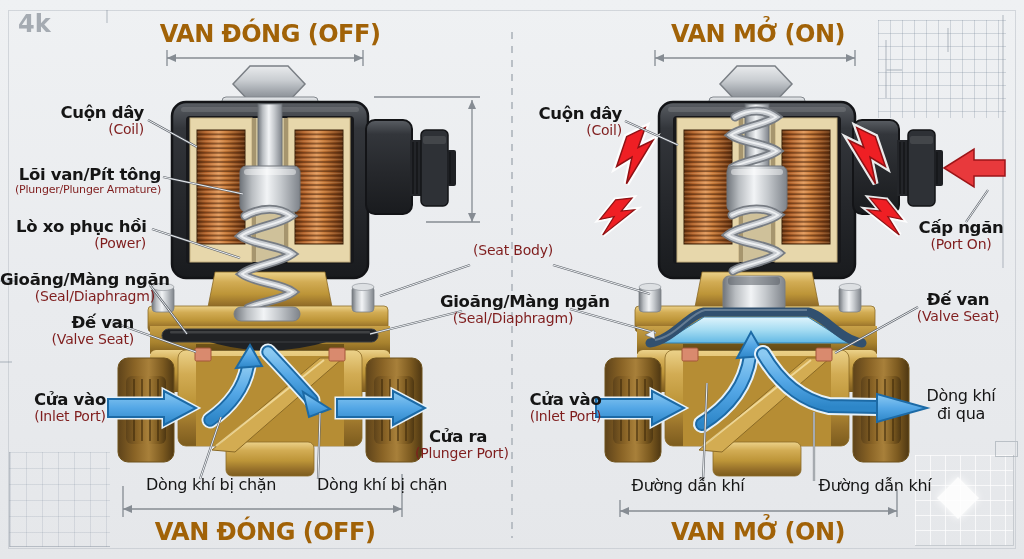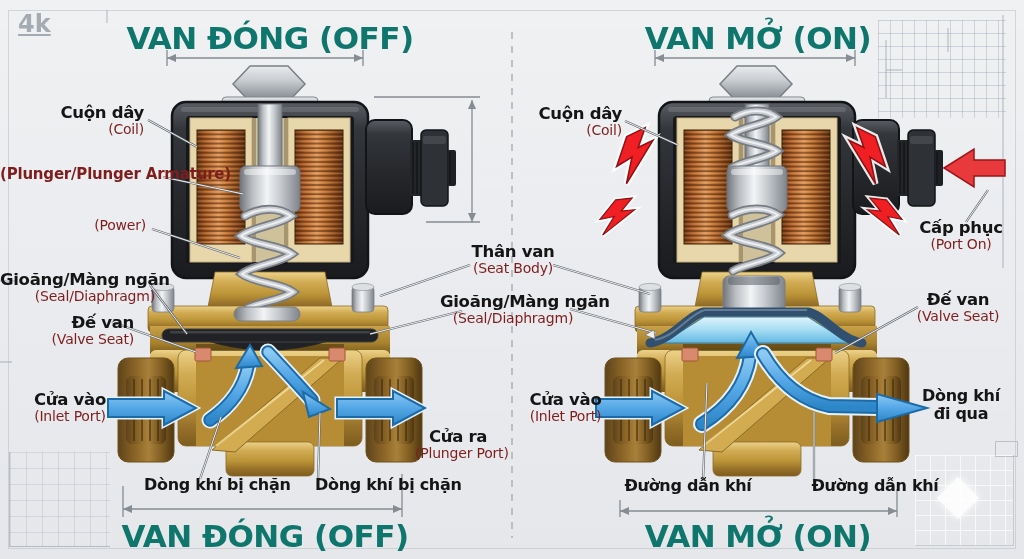--- a/index.html
+++ b/index.html
@@ -35,26 +35,26 @@
     position:absolute;left:28px;top:28px;width:30px;height:30px;
     background:rgba(255,255,255,.85);transform:rotate(45deg);
     box-shadow:0 0 8px rgba(255,255,255,.95);
   }
   .mini-rect{position:absolute;left:995px;top:441px;width:21px;height:14px;
     border:1px solid rgba(150,158,168,.55);z-index:0;}
   svg.art{position:absolute;left:0;top:0;z-index:1;}
   .lbl{position:absolute;z-index:2;color:#151515;line-height:1.12;}
   .vi{display:block;font-weight:bold;font-size:16.5px;letter-spacing:-.3px;white-space:nowrap;}
   .en{display:block;font-weight:normal;font-size:14px;letter-spacing:-.2px;color:#7f1d1d;white-space:nowrap;}
-  .en-sm{font-size:15px;font-weight:bold;}
+  .en-sm{font-size:11px;}
   .ra{text-align:right;margin-top:8px;} .ce{text-align:center;}
-  .flow{display:block;font-weight:bold;font-size:16px;letter-spacing:-.3px;white-space:nowrap;}
-  .title{position:absolute;z-index:2;font-weight:bold;font-size:31px;letter-spacing:-.5px;
-    color:#0f766e;text-align:center;white-space:nowrap;}
-  #wm{position:absolute;left:18px;top:10px;z-index:2;font-weight:bold;font-size:24px;color:#a5abb2;text-decoration:underline;}
+  .flow{display:block;font-weight:normal;font-size:16px;letter-spacing:-.3px;white-space:nowrap;}
+  .title{position:absolute;z-index:2;font-weight:bold;font-size:24px;letter-spacing:-.5px;
+    color:#a16207;text-align:center;white-space:nowrap;}
+  #wm{position:absolute;left:18px;top:10px;z-index:2;font-weight:bold;font-size:24px;color:#a5abb2;}
   
   #lb-coil-l{left:4px;top:96px;width:140px;}
   #lb-plunger-l{left:0px;top:158px;width:161px;}
   #lb-spring-l{left:16px;top:210px;width:130px;}
   #lb-seal-l{left:0px;top:263px;width:155px;}
   #lb-seat-l{left:22px;top:306px;width:112px;}
   #lb-inlet-l{left:24px;top:391px;width:92px;}
   #lb-outlet-l{left:415px;top:389px;width:86px;margin-top:39px;}
   #lb-blocked-l{left:144px;top:476px;width:134px;}
   #lb-blocked-r{left:315px;top:476px;width:134px;}
@@ -366,23 +366,25 @@
 <div class="title" id="title-tl">VAN ĐÓNG (OFF)</div>
 <div class="title" id="title-tr">VAN MỞ (ON)</div>
 <div class="title" id="title-bl">VAN ĐÓNG (OFF)</div>
 <div class="title" id="title-br">VAN MỞ (ON)</div>
 
 <div class="lbl ra" id="lb-coil-l">
   <span class="vi">Cuộn dây</span>
   <span class="en">(Coil)</span>
 </div>
 <div class="lbl ra" id="lb-plunger-l">
+  <span class="vi">Lõi van/Pít tông</span>
   <span class="en en-sm">(Plunger/Plunger Armature)</span>
 </div>
 <div class="lbl ra" id="lb-spring-l">
+  <span class="vi">Lò xo phục hồi</span>
   <span class="en">(Power)</span>
 </div>
 <div class="lbl ra" id="lb-seal-l">
   <span class="vi">Gioăng/Màng ngăn</span>
   <span class="en">(Seal/Diaphragm)</span>
 </div>
 <div class="lbl ra" id="lb-seat-l">
   <span class="vi">Đế van</span>
   <span class="en">(Valve Seat)</span>
 </div>
@@ -395,34 +397,33 @@
   <span class="en">(Plunger Port)</span>
 </div>
 <div class="lbl ce" id="lb-blocked-l">
   <span class="flow">Dòng khí bị chặn</span>
 </div>
 <div class="lbl ce" id="lb-blocked-r">
   <span class="flow">Dòng khí bị chặn</span>
 </div>
 
 <div class="lbl ce" id="lb-thanvan">
-  <span class="vi">Thân van</span>
   <span class="en">(Seat Body)</span>
 </div>
 <div class="lbl ce" id="lb-seal-m">
   <span class="vi">Gioăng/Màng ngăn</span>
   <span class="en">(Seal/Diaphragm)</span>
 </div>
 
 <div class="lbl ra" id="lb-coil-r">
   <span class="vi">Cuộn dây</span>
   <span class="en">(Coil)</span>
 </div>
 <div class="lbl ce" id="lb-power">
-  <span class="vi">Cấp phục</span>
+  <span class="vi">Cấp ngăn</span>
   <span class="en">(Port On)</span>
 </div>
 <div class="lbl ce" id="lb-seat-r">
   <span class="vi">Đế van</span>
   <span class="en">(Valve Seat)</span>
 </div>
 <div class="lbl ce" id="lb-inlet-r">
   <span class="vi">Cửa vào</span>
   <span class="en">(Inlet Port)</span>
 </div>

